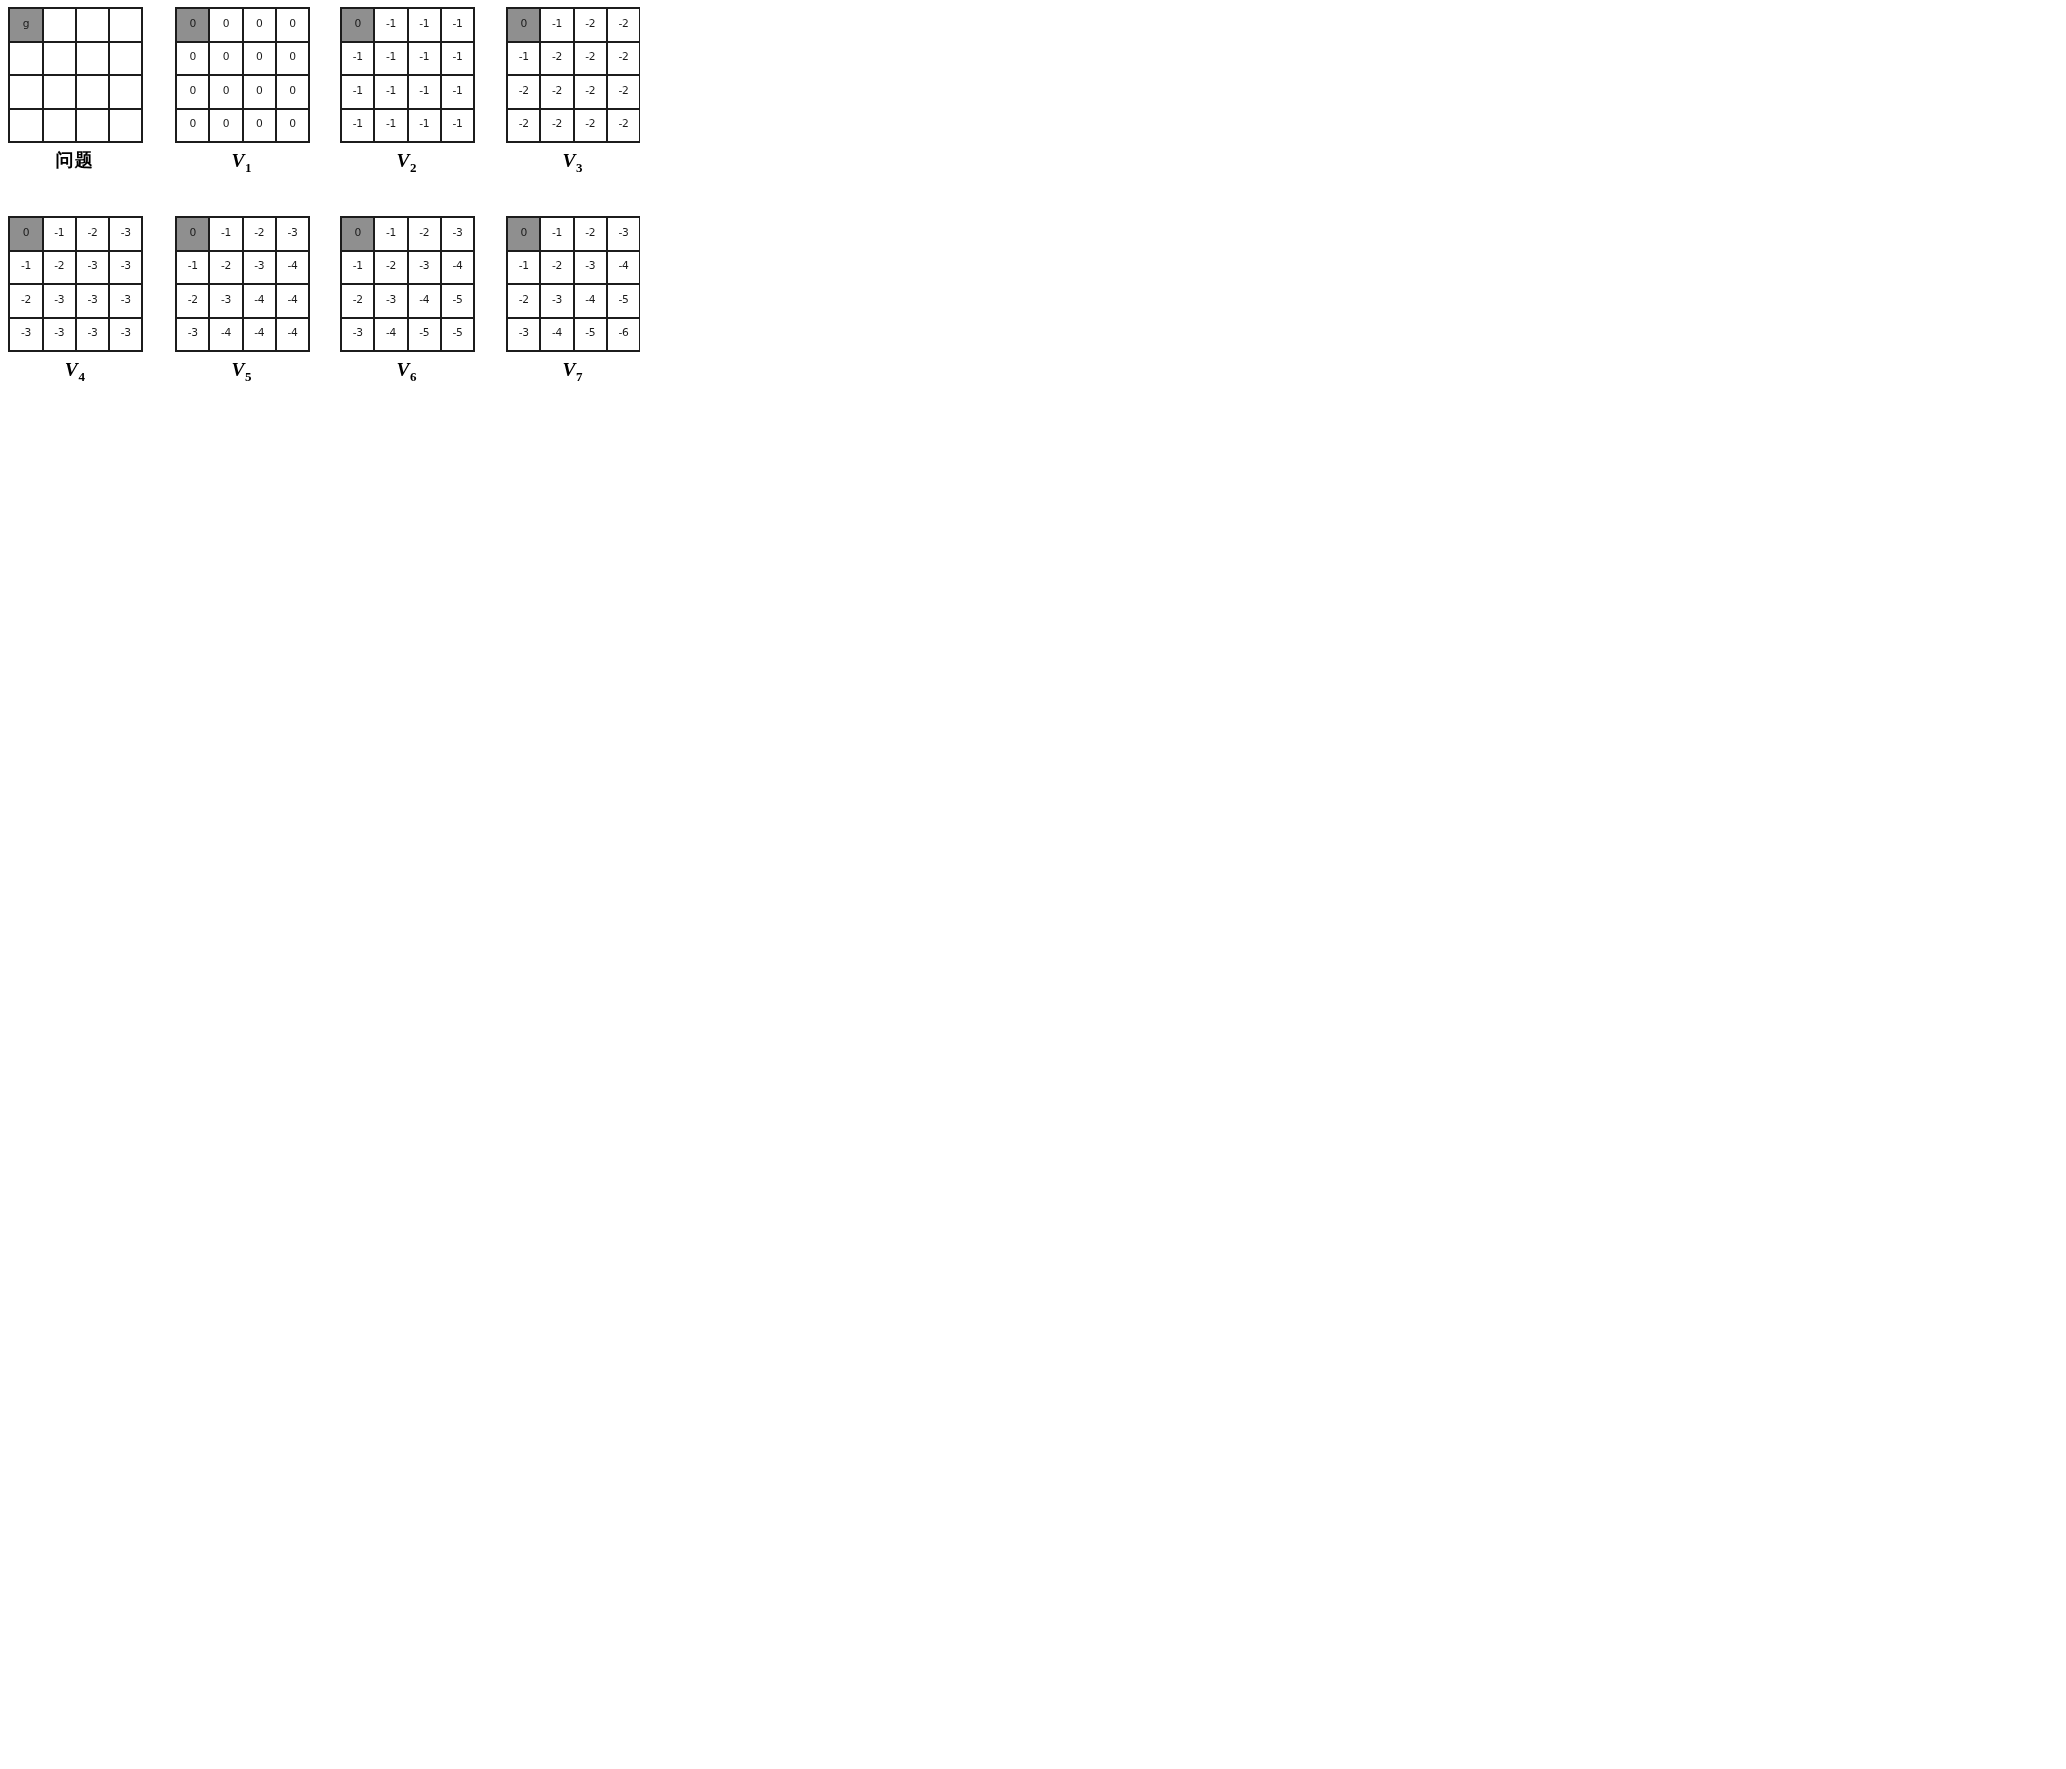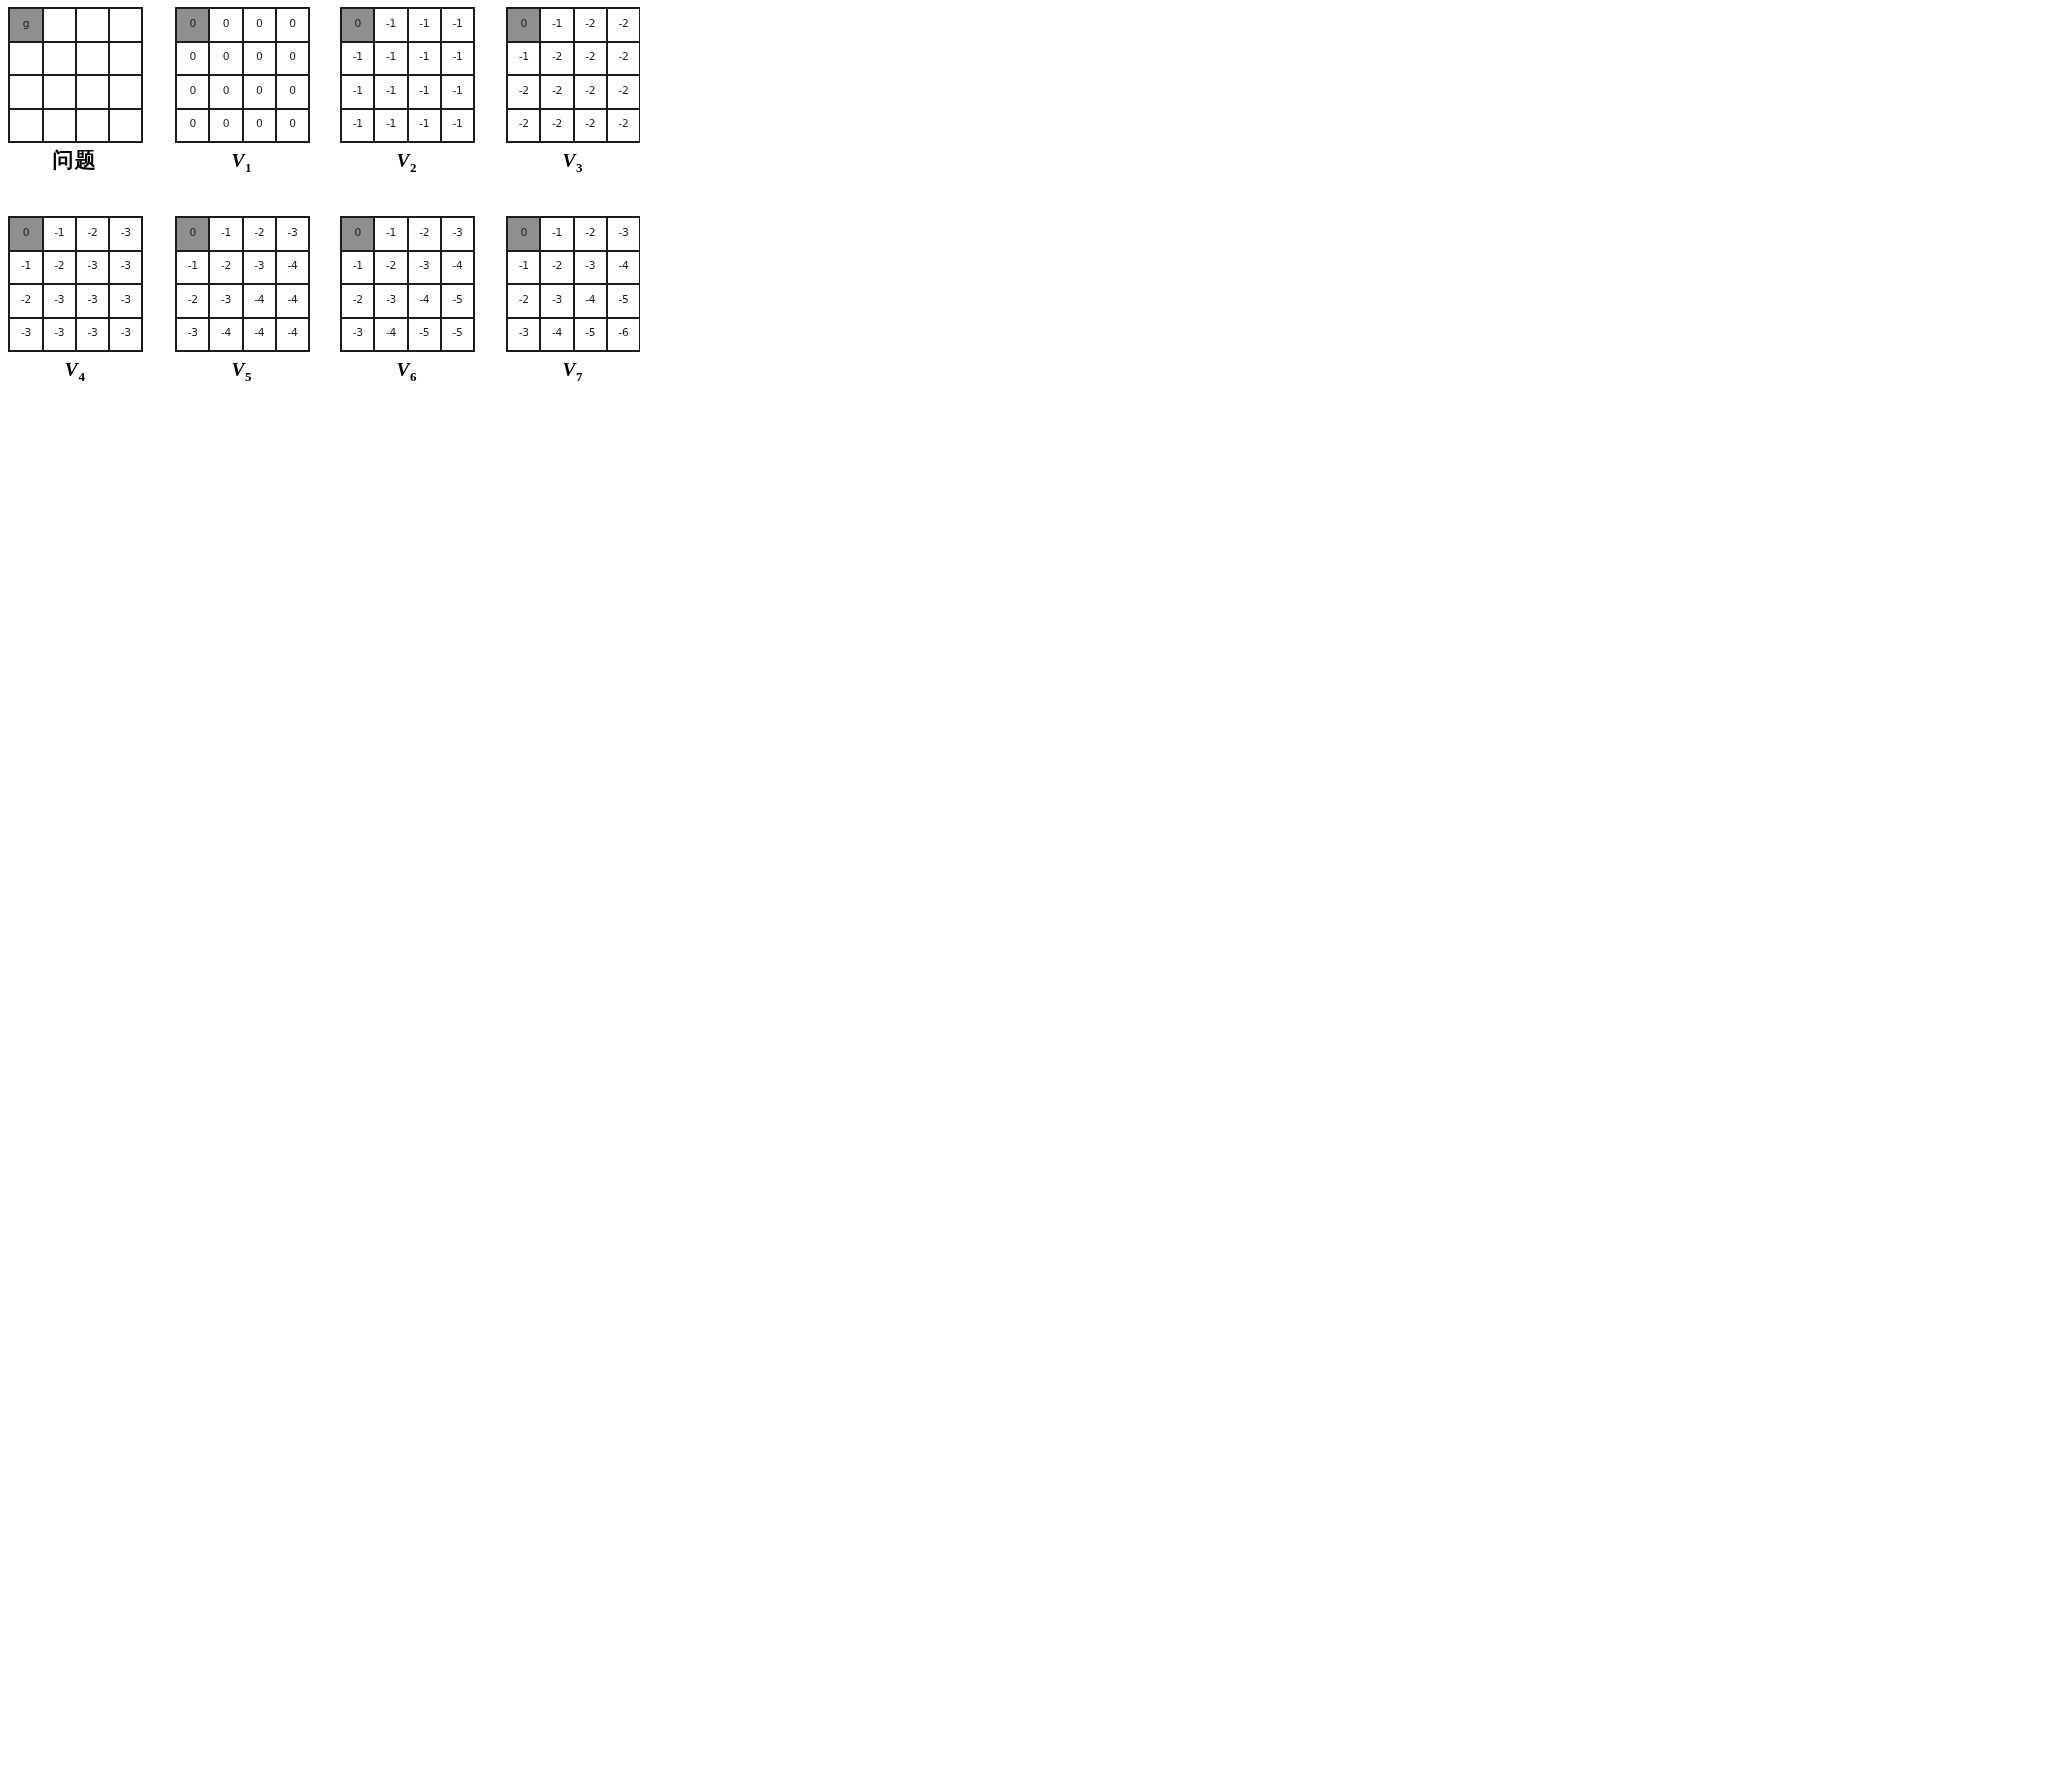--- a/index.html
+++ b/index.html
@@ -62,21 +62,21 @@
     text-align: center;
     color: #000000;
     font-family: "Liberation Serif", serif;
     font-weight: bold;
     font-style: italic;
     font-size: 19.4px;
     line-height: 25px;
   }
   .panel-label.cjk {
     font-style: normal;
-    font-size: 21px;
+    font-size: 18px;
     letter-spacing: 1.2px;
   }
   .panel-label sub {
     font-style: normal;
     font-weight: bold;
     font-size: 13px;
     vertical-align: -5px;
     margin-left: 0.8px;
     line-height: 0;
   }

